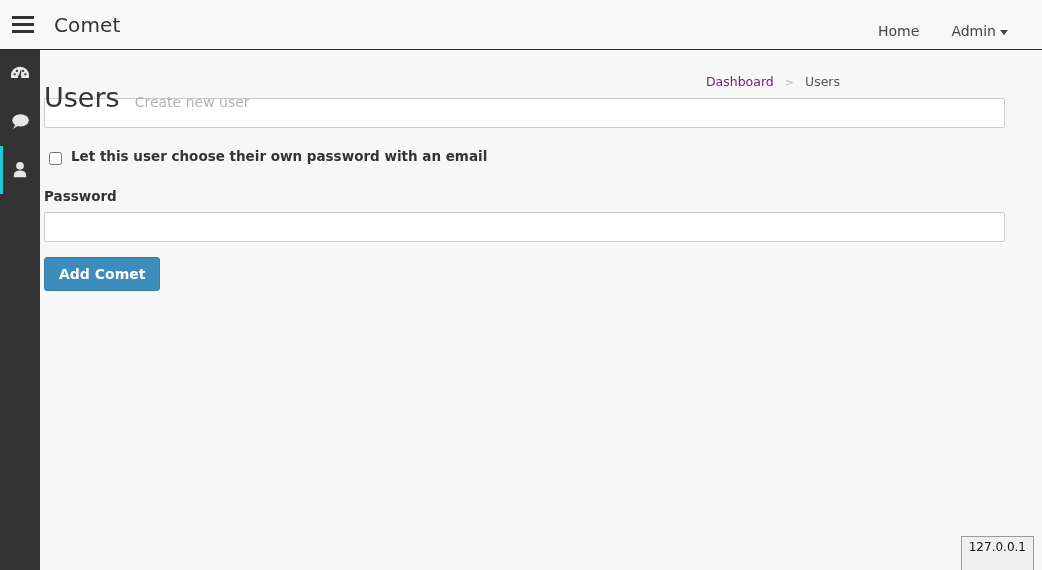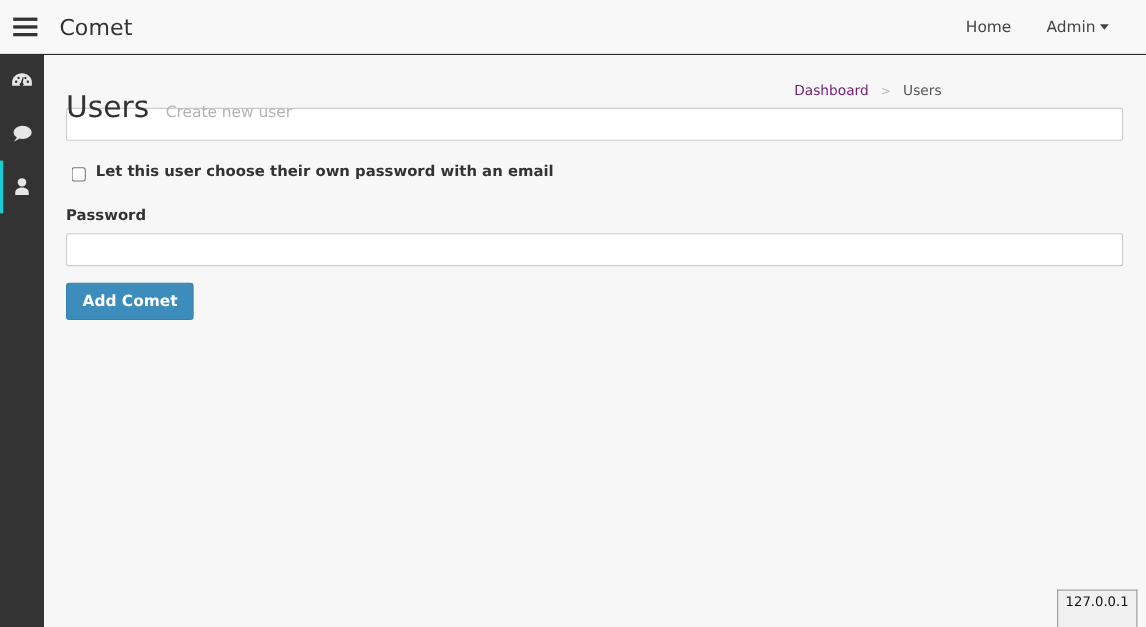--- a/index.html
+++ b/index.html
@@ -13,21 +13,21 @@
   }
 
   .app { position: relative; width: 1042px; height: 570px; }
 
   
   .navbar {
     position: absolute; top: 0; left: 0;
     width: 1042px; height: 50px;
     background: #f8f8f8;
     border-bottom: 1px solid #2b2b2b;
-    display: flex; align-items: center;
+    display: flex; align-items: flex-start;
     z-index: 20;
   }
   .nav-toggle {
     width: 46px; height: 49px;
     display: flex; flex-direction: column;
     align-items: center; justify-content: center;
     gap: 4px; cursor: pointer;
   }
   .nav-toggle .bar {
     width: 22px; height: 3px; background: #333; border-radius: 0;
@@ -68,21 +68,21 @@
   }
   .side-item.active::before {
     content: ""; position: absolute;
     left: 0; top: 0; bottom: 0; width: 3px;
     background: #1ecbd1;
   }
   .side-item svg { display: block; }
 
   
   .content {
-    position: absolute; top: 50px; left: 44px;
+    position: absolute; top: 50px; left: 28px;
     width: 826px; height: 520px;
     background: #f7f7f7;
   }
   .page-head {
     position: relative;
     padding: 14px 25px 0 16px;
     height: 48px;
   }
   .page-title {
     display: inline-block;

